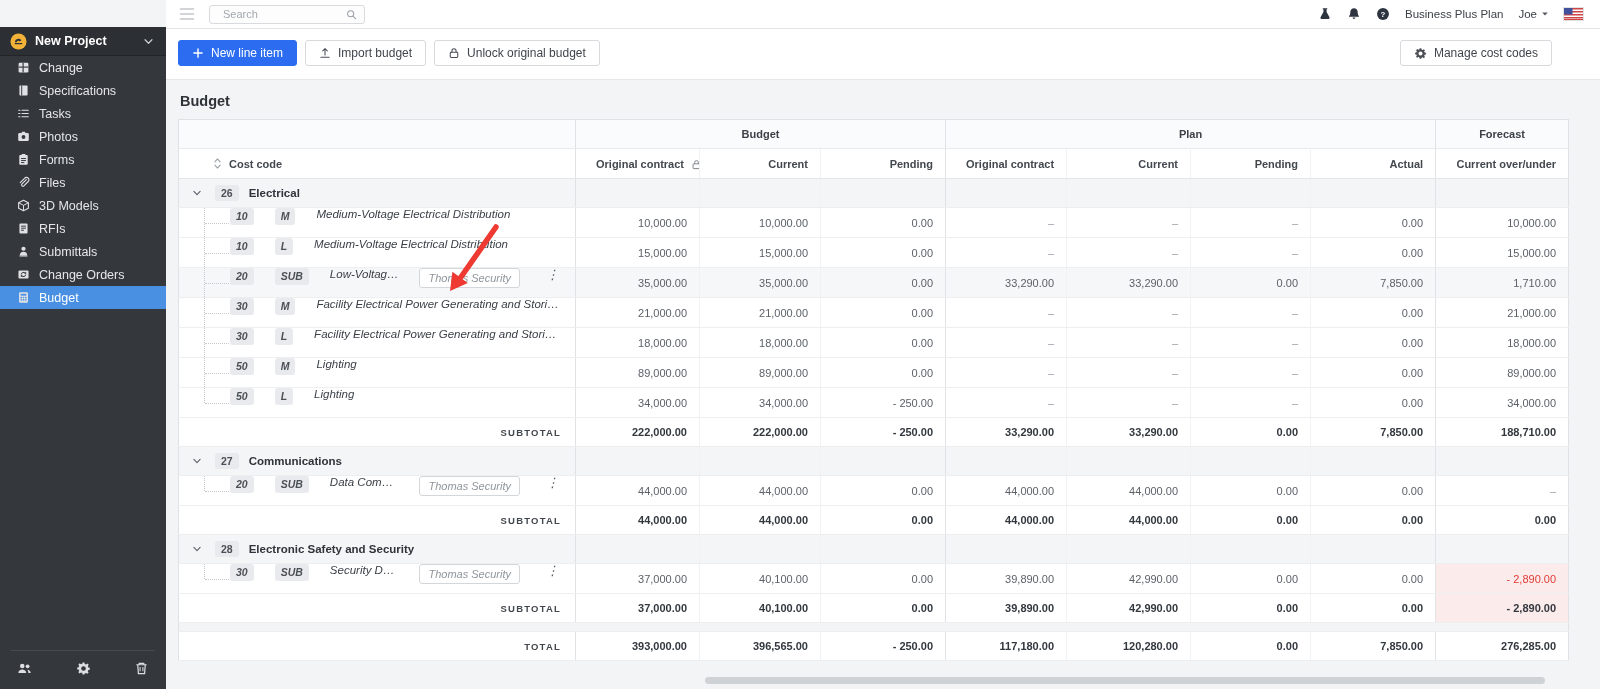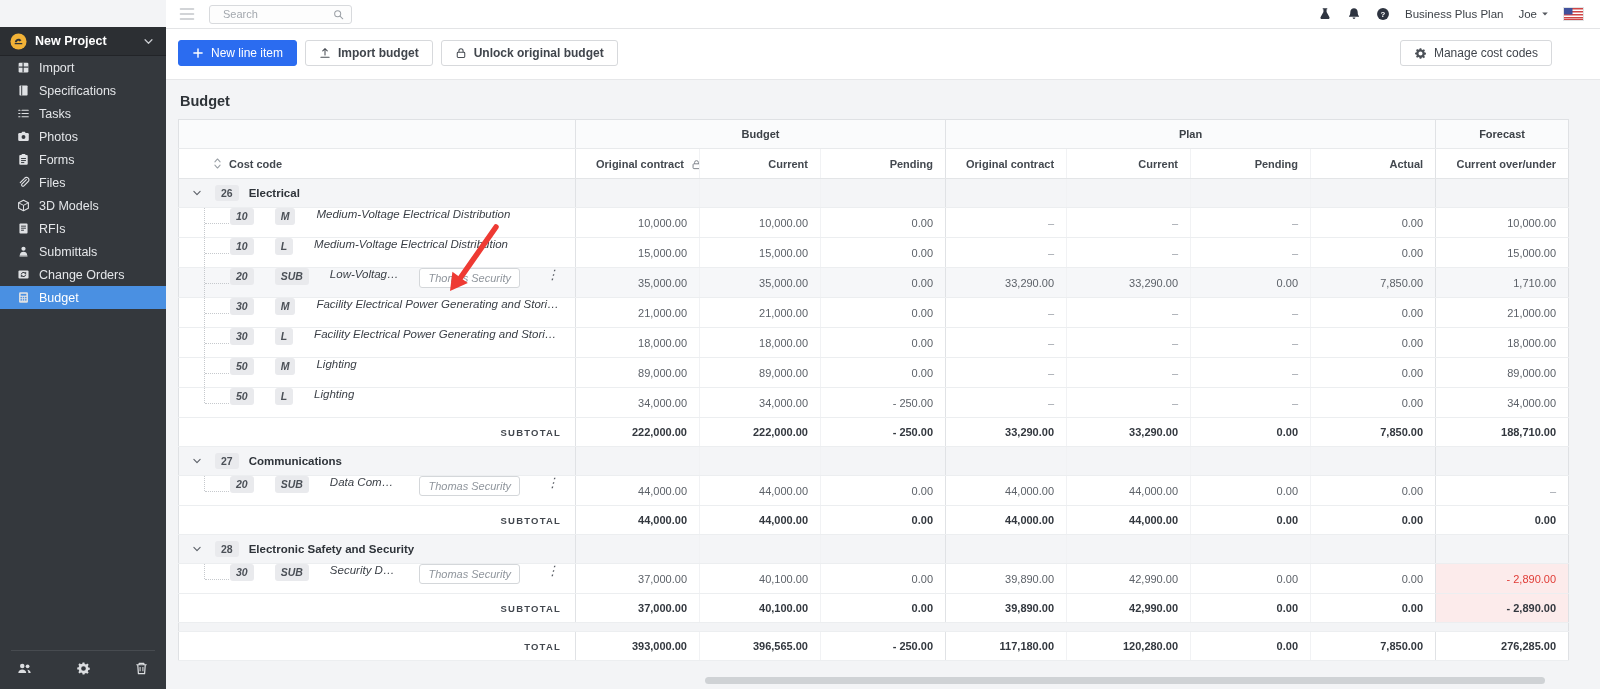--- a/index.html
+++ b/index.html
@@ -25,21 +25,21 @@
   .nav-item.active .cut  { fill:#4a90e2; }
   .sidebar-footer { border-top:1px solid #474b50; margin:0 11px; padding:10px 6px 13px;
     display:flex; justify-content:space-between; align-items:center; }
   .sidebar-footer .icon { width:15px; height:15px; color:#dcdee1; cursor:pointer; }
 
   
   .main { flex:1; display:flex; flex-direction:column; min-width:0; }
   .topbar { height:29px; background:#fff; border-bottom:1px solid #e3e4e6;
     display:flex; align-items:center; padding:0 17px 0 13px; gap:14px; flex:none; }
   .hamburger { width:16px; height:14px; color:#c3c6ca; cursor:pointer; }
-  .searchbox { width:143px; height:19px; border:1px solid #d8dadd; border-radius:3px;
+  .searchbox { width:156px; height:19px; border:1px solid #d8dadd; border-radius:3px;
     background:#fdfdfd; display:flex; align-items:center; padding:0 7px 0 0; }
   .searchbox input { flex:1; min-width:0; border:0; outline:0; background:transparent;
     font-size:11px; color:#3c4147; padding-left:13px; font-family:inherit; }
   .searchbox input::placeholder { color:#a3a8ae; }
   .searchbox .icon { width:11px; height:11px; color:#9ba0a6; flex:none; }
   .topbar-right { margin-left:auto; display:flex; align-items:center; gap:15px; }
   .topbar-right .icon { width:14px; height:14px; color:#2e3440; cursor:pointer; }
   .plan-label { font-size:11.5px; color:#3d4248; }
   .user-menu { display:flex; align-items:center; gap:4px; cursor:pointer; }
   .user-name { font-size:11.5px; color:#3d4248; }
@@ -48,21 +48,21 @@
 
   
   .toolbar { background:#fff; border-bottom:1px solid #e6e7e9; padding:11px 48px 13px 12px;
     display:flex; align-items:center; flex:none; }
   .btn { height:26px; border-radius:3px; font-size:12px; display:inline-flex; align-items:center;
     gap:7px; padding:0 13px; cursor:pointer; white-space:nowrap; font-family:inherit; }
   .btn .icon { width:12px; height:12px; }
   .btn-primary { background:#2b6cf0; border:1px solid #2b6cf0; color:#fff; }
   .btn-secondary { background:#fff; border:1px solid #d7d9dc; color:#40454c; }
   .btn-secondary .icon { color:#4a4f56; }
-  .btn + .btn { margin-left:8px;font-weight:bold; }
+  .btn + .btn { margin-left:8px; }
   .toolbar-spacer { flex:1; }
 
   
   .content { flex:1; padding:0 32px 0 12px; position:relative; overflow:hidden; }
   .page-title { font-size:14.5px; font-weight:bold; color:#2e3338; margin:13px 0 10px 2px; }
   table { border-collapse:collapse; width:1390px; background:#fff; table-layout:fixed;
     font-size:11px; border:1px solid #dfe1e4; }
   th, td { overflow:hidden; white-space:nowrap; }
   thead .group-row th { height:29px; background:#fafbfc; font-size:11px; font-weight:bold;
     color:#3c4147; border-bottom:1px solid #e8eaec; text-align:center; }
@@ -132,21 +132,21 @@
     </div>
     <nav class="nav">
         <div class="nav-item">
           <span class="icon">
             <svg viewBox="0 0 16 16">
               <rect x="2" y="2" width="12" height="12" rx="1.5" fill="currentColor"></rect>
               <rect x="6.8" y="2" width="1.4" height="12" class="cut"></rect>
               <rect x="2" y="6.8" width="12" height="1.4" class="cut"></rect>
             </svg>
           </span>
-          <span>Import</span>
+          <span>Change</span>
         </div>
         <div class="nav-item">
           <span class="icon">
             <svg viewBox="0 0 16 16">
               <rect x="3" y="1.8" width="10" height="12.4" rx="1" fill="currentColor"></rect>
               <rect x="5.2" y="1.8" width="1.2" height="12.4" class="cut"></rect>
             </svg>
           </span>
           <span>Specifications</span>
         </div>

